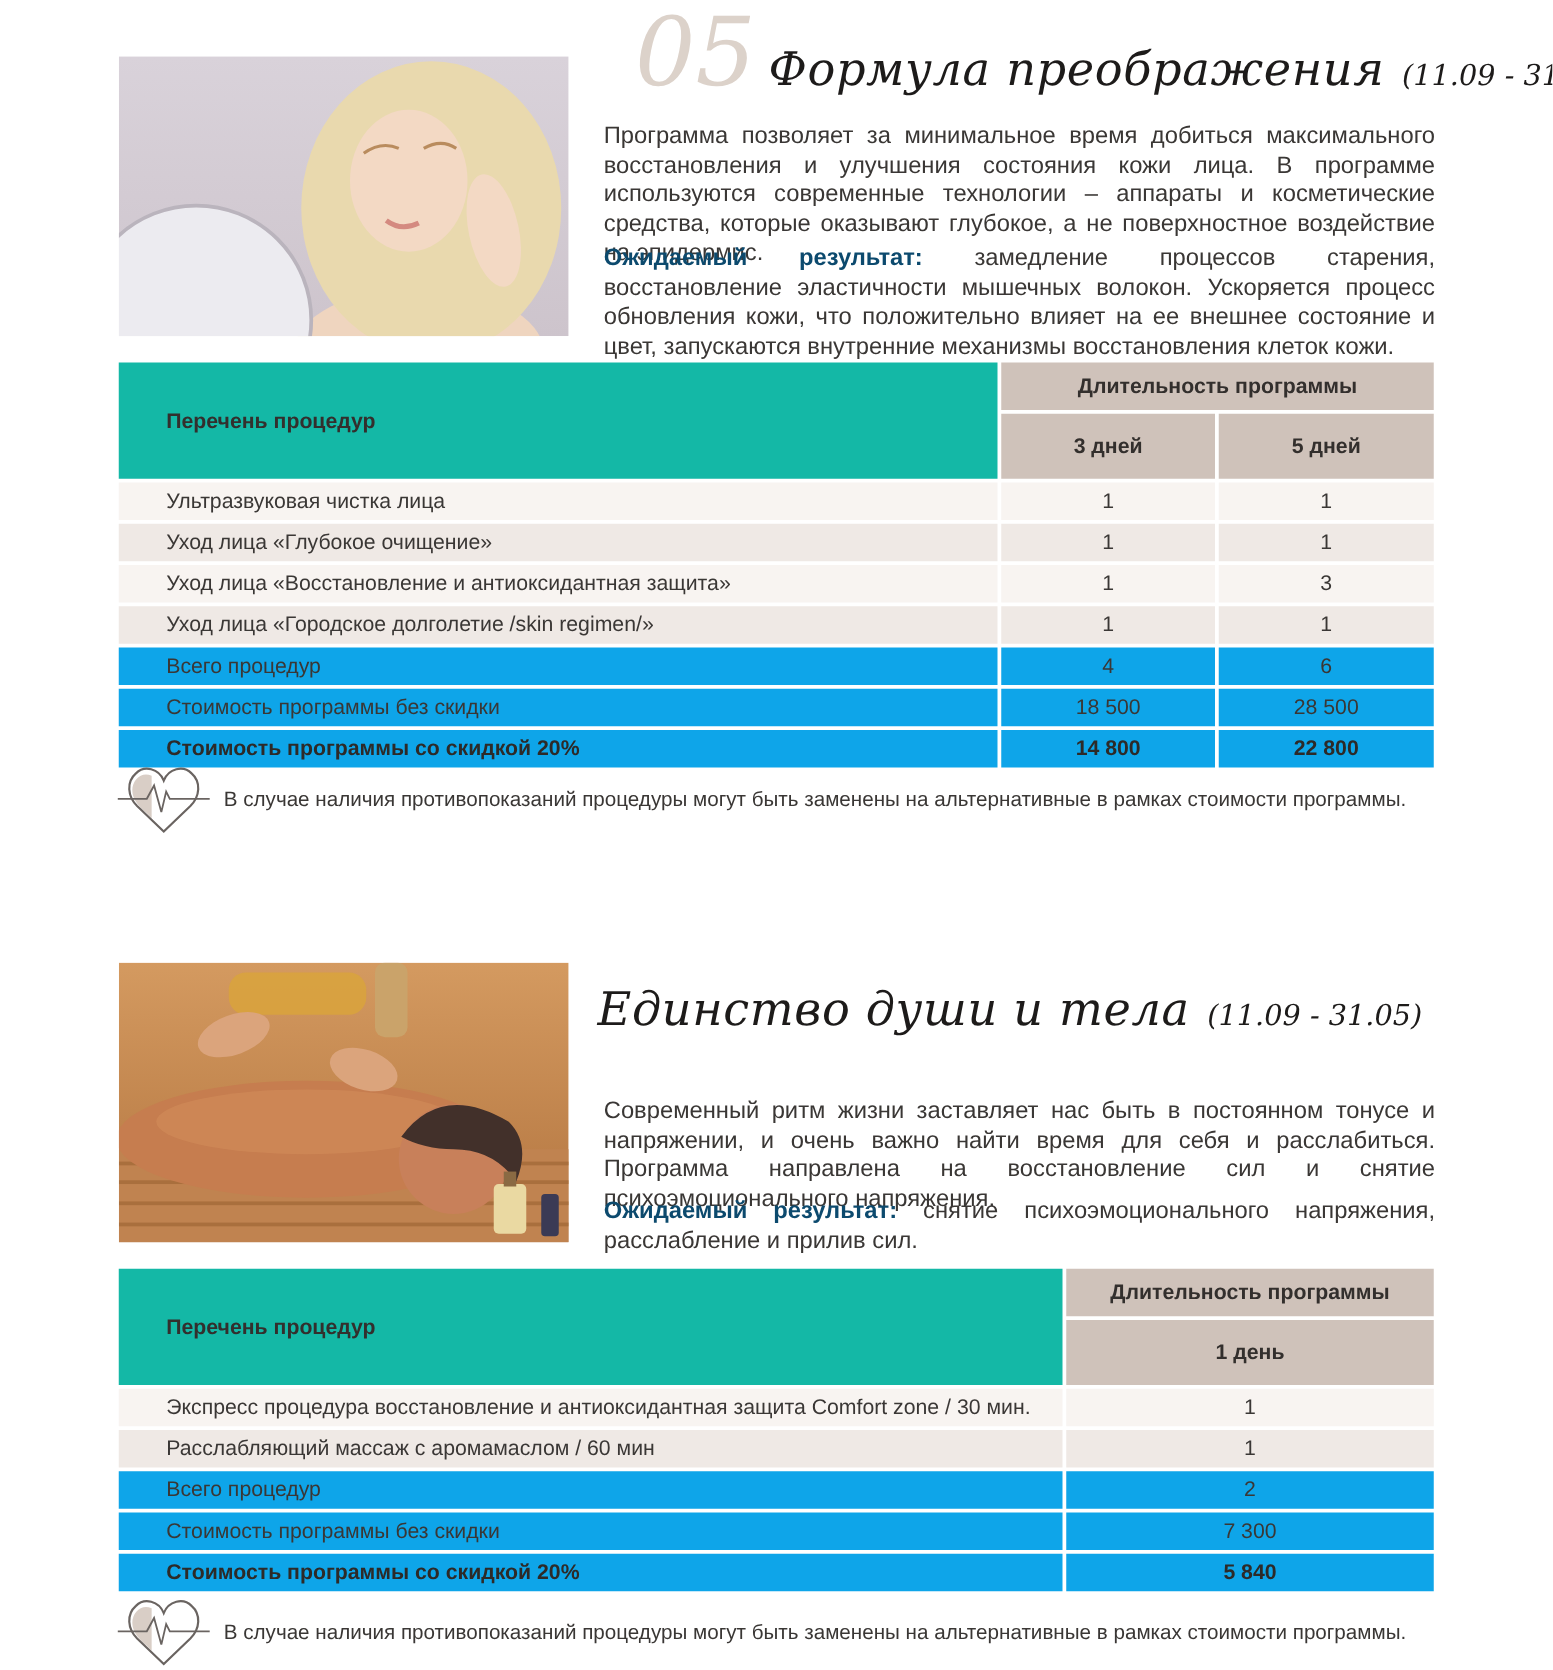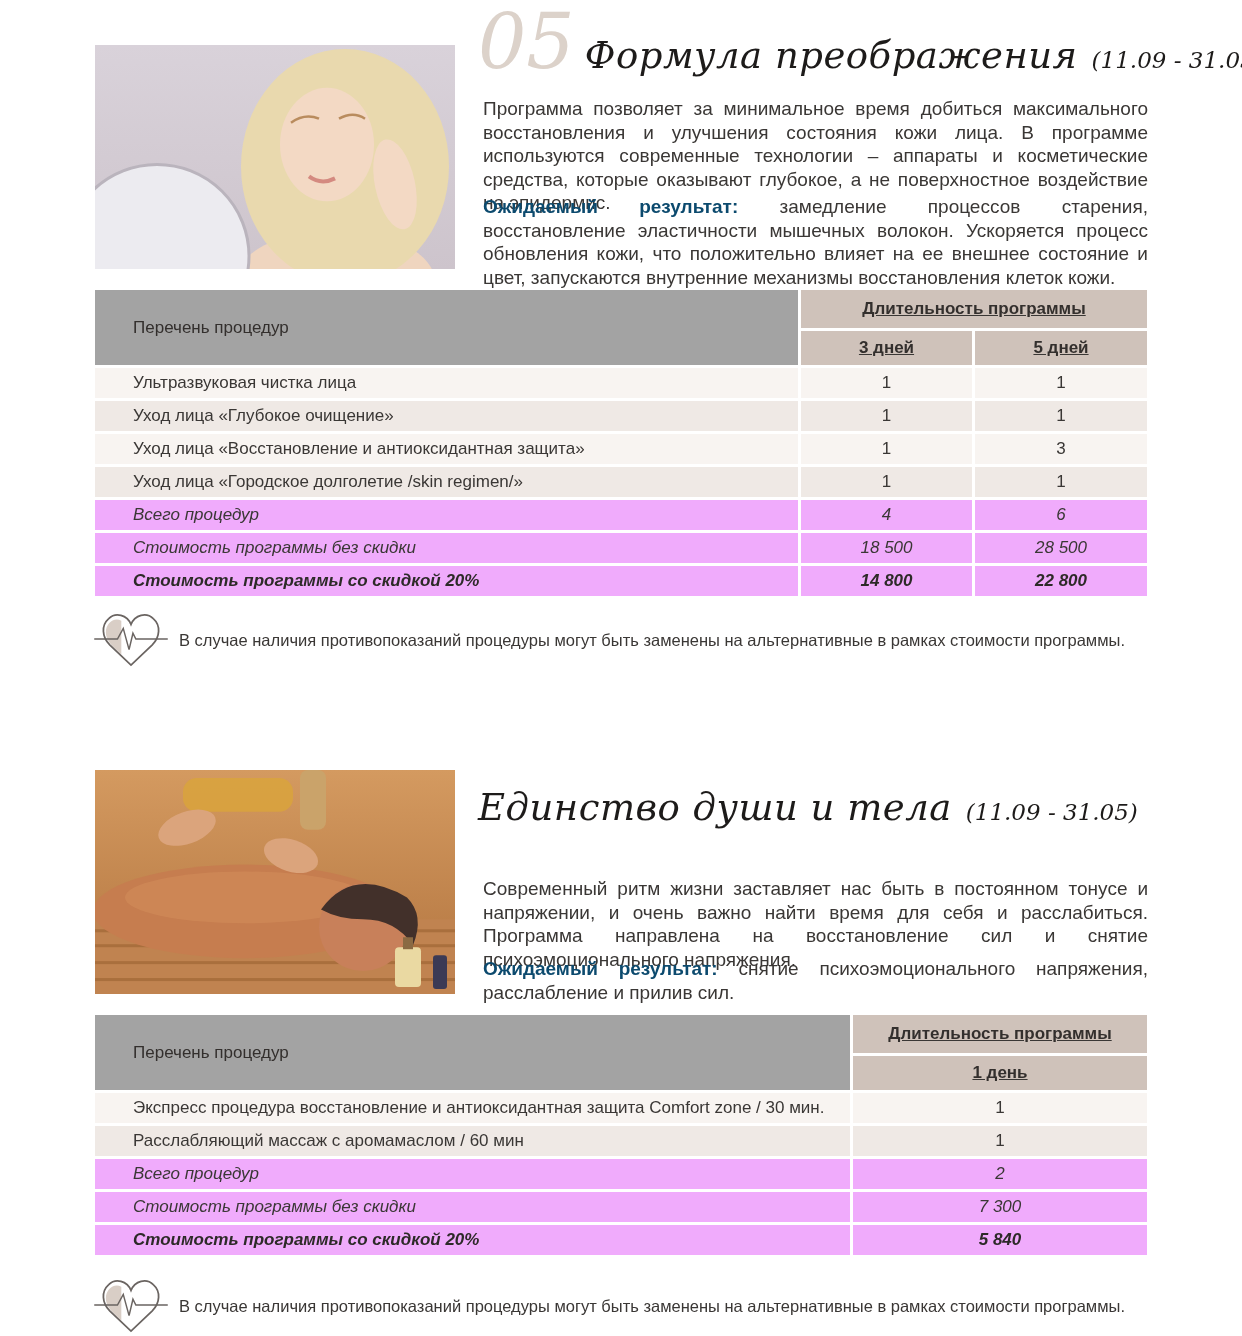--- a/index.html
+++ b/index.html
@@ -26,20 +26,21 @@
     white-space: nowrap;
   }
   .section-number {
     font-family: "DejaVu Serif", serif;
     font-style: italic;
     font-weight: 400;
     font-size: 76px;
     line-height: 0.95;
     color: #dcd2ca;
     margin-right: 10px;
+    margin-left: 30px;
   }
   .section-title {
     font-family: "DejaVu Serif", serif;
     font-style: italic;
     font-weight: 500;
     font-size: 37px;
     color: #1d1b1a;
     letter-spacing: 0.5px;
     margin-right: 14px;
   }
@@ -69,26 +70,26 @@
     font-size: 17px;
     color: #3a3735;
   }
   .cell.label { padding-left: 38px; }
   .cell.val { justify-content: center; }
 
   .t-head { display: grid; column-gap: 3px; margin-bottom: 3px; }
   .t1 .t-head { grid-template-columns: 703px 346px; }
   .t2 .t-head { grid-template-columns: 755px 294px; }
   .head-left {
-    height: 75px;
-    background: #a3a3a3;
-    font-weight: 400;
+    height: 93px;
+    background: #14b8a6;
+    font-weight: 700;
     color: #332f2d;
   }
-  .head-right { display: flex; flex-direction: column; gap: 3px; text-decoration: underline; }
+  .head-right { display: flex; flex-direction: column; gap: 3px; }
   .head-duration {
     height: 38px;
     background: #cfc2ba;
     justify-content: center;
     font-weight: 700;
     color: #332f2d;
   }
   .head-cols { display: grid; column-gap: 3px; flex: 1; }
   .t1 .head-cols { grid-template-columns: 171px 172px; }
   .t2 .head-cols { grid-template-columns: 294px; }
@@ -98,21 +99,21 @@
     font-weight: 700;
     color: #332f2d;
   }
 
   .t-row { display: grid; column-gap: 3px; margin-bottom: 3px; }
   .t1 .t-row { grid-template-columns: 703px 171px 172px; }
   .t2 .t-row { grid-template-columns: 755px 294px; }
   .t-row .cell { height: 30px; text-align: center; }
   .t-row.odd  .cell { background: #f8f4f1; }
   .t-row.even .cell { background: #efe9e5; }
-  .t-row.summary .cell { background: #f0abfc; font-style: italic; }
+  .t-row.summary .cell { background: #0ea5e9; }
   .t-row.summary { margin-top: 1px; }
   .t-row.bold .cell { font-weight: 700; color: #2d2a28; }
 
   
   .note {
     position: absolute;
     width: 1100px;
     display: flex;
     align-items: center;
   }

